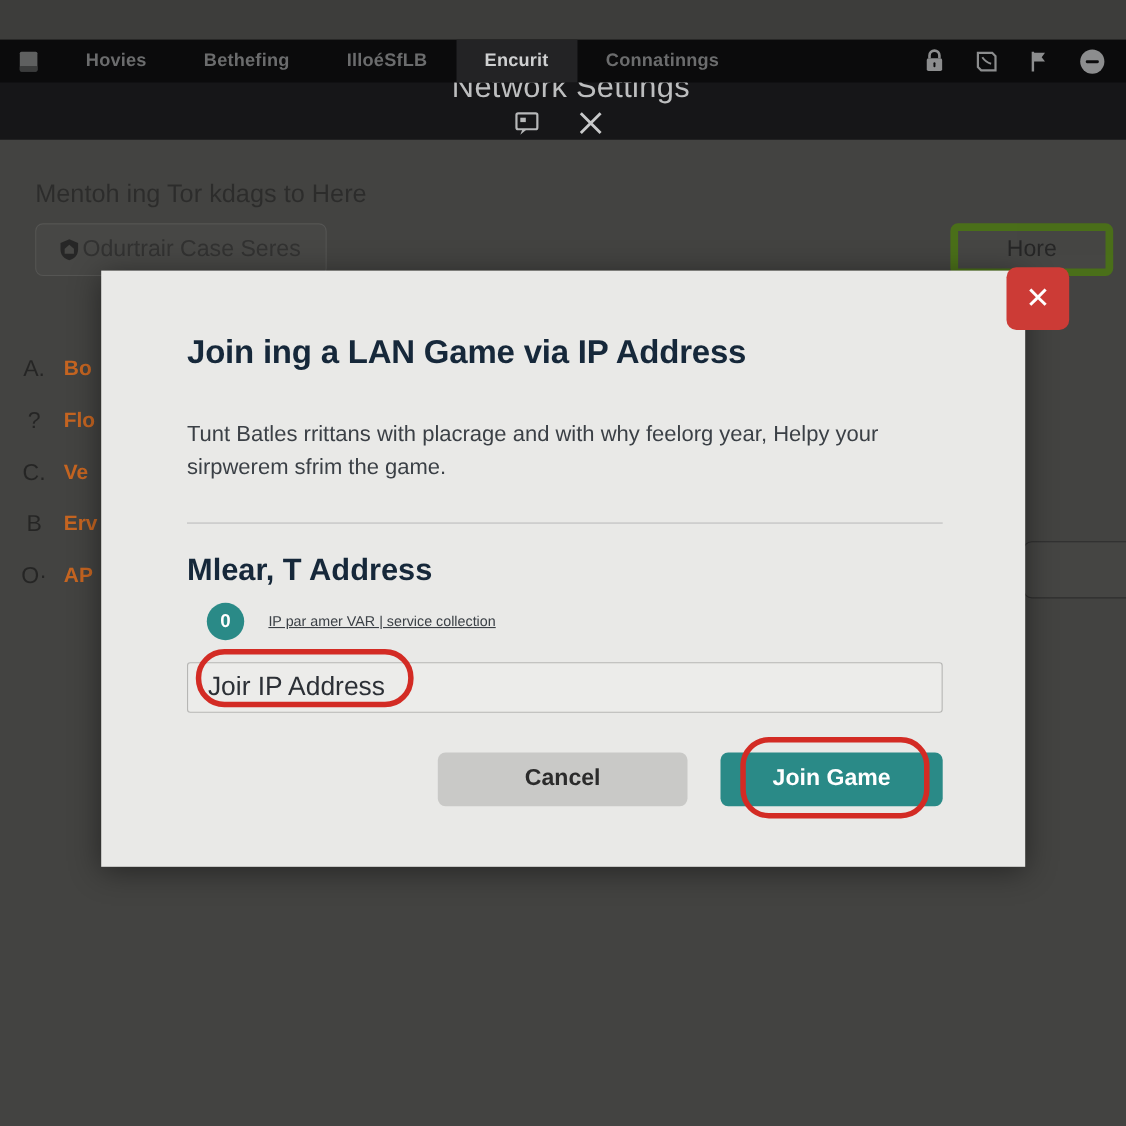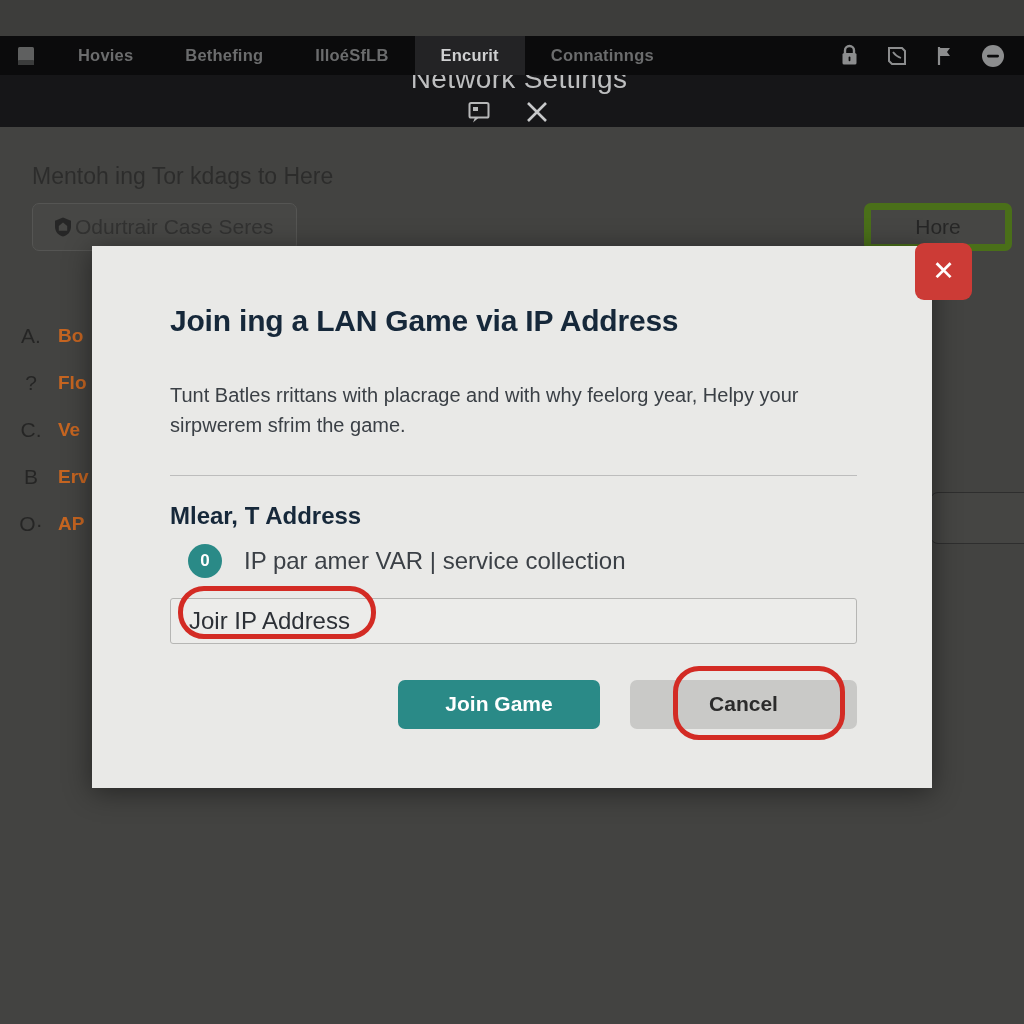--- a/index.html
+++ b/index.html
@@ -243,21 +243,21 @@
   }
   .modal-divider {
     margin-top: 34px;
     height: 1px;
     background: #bdbdbd;
     width: 687px;
   }
   .field-label {
     margin-top: 26px;
     color: #16283a;
-    font-size: 24px;
+    font-size: 28px;
     font-weight: bold;
   }
   .hint-row {
     margin-top: 14px;
     display: flex;
     align-items: center;
     gap: 22px;
     padding-left: 18px;
   }
   .hint-badge {
@@ -267,22 +267,23 @@
     color: #ffffff;
     font-size: 17px;
     font-weight: bold;
     display: flex;
     align-items: center;
     justify-content: center;
     flex: 0 0 auto;
   }
   .hint-text {
     color: #3b4046;
-    font-size: 24px;
-    white-space: nowrap;
+    font-size: 13px;
+    white-space: nowrap;
+    text-decoration: underline;
   }
 
   .input-wrap {
     position: relative;
     margin-top: 20px;
   }
   .ip-input {
     width: 687px; height: 46px;
     background: #ececea;
     border: 1px solid #b6b6b4;
@@ -475,21 +476,21 @@
         <div class="hint-badge">0</div>
         <div class="hint-text">IP par amer VAR | service collection</div>
       </div>
 
       <div class="input-wrap">
         <input class="ip-input" type="text" value="Joir IP Address" style="">
         <div class="hl-input"></div>
       </div>
 
       <div class="btn-row">
+        <button class="btn btn-cancel">Cancel</button>
         <button class="btn btn-join">Join Game</button>
-        <button class="btn btn-cancel">Cancel</button>
         <div class="hl-join"></div>
       </div>
 
     </div>
   </div>
 
 </div>
 
 </body></html>

